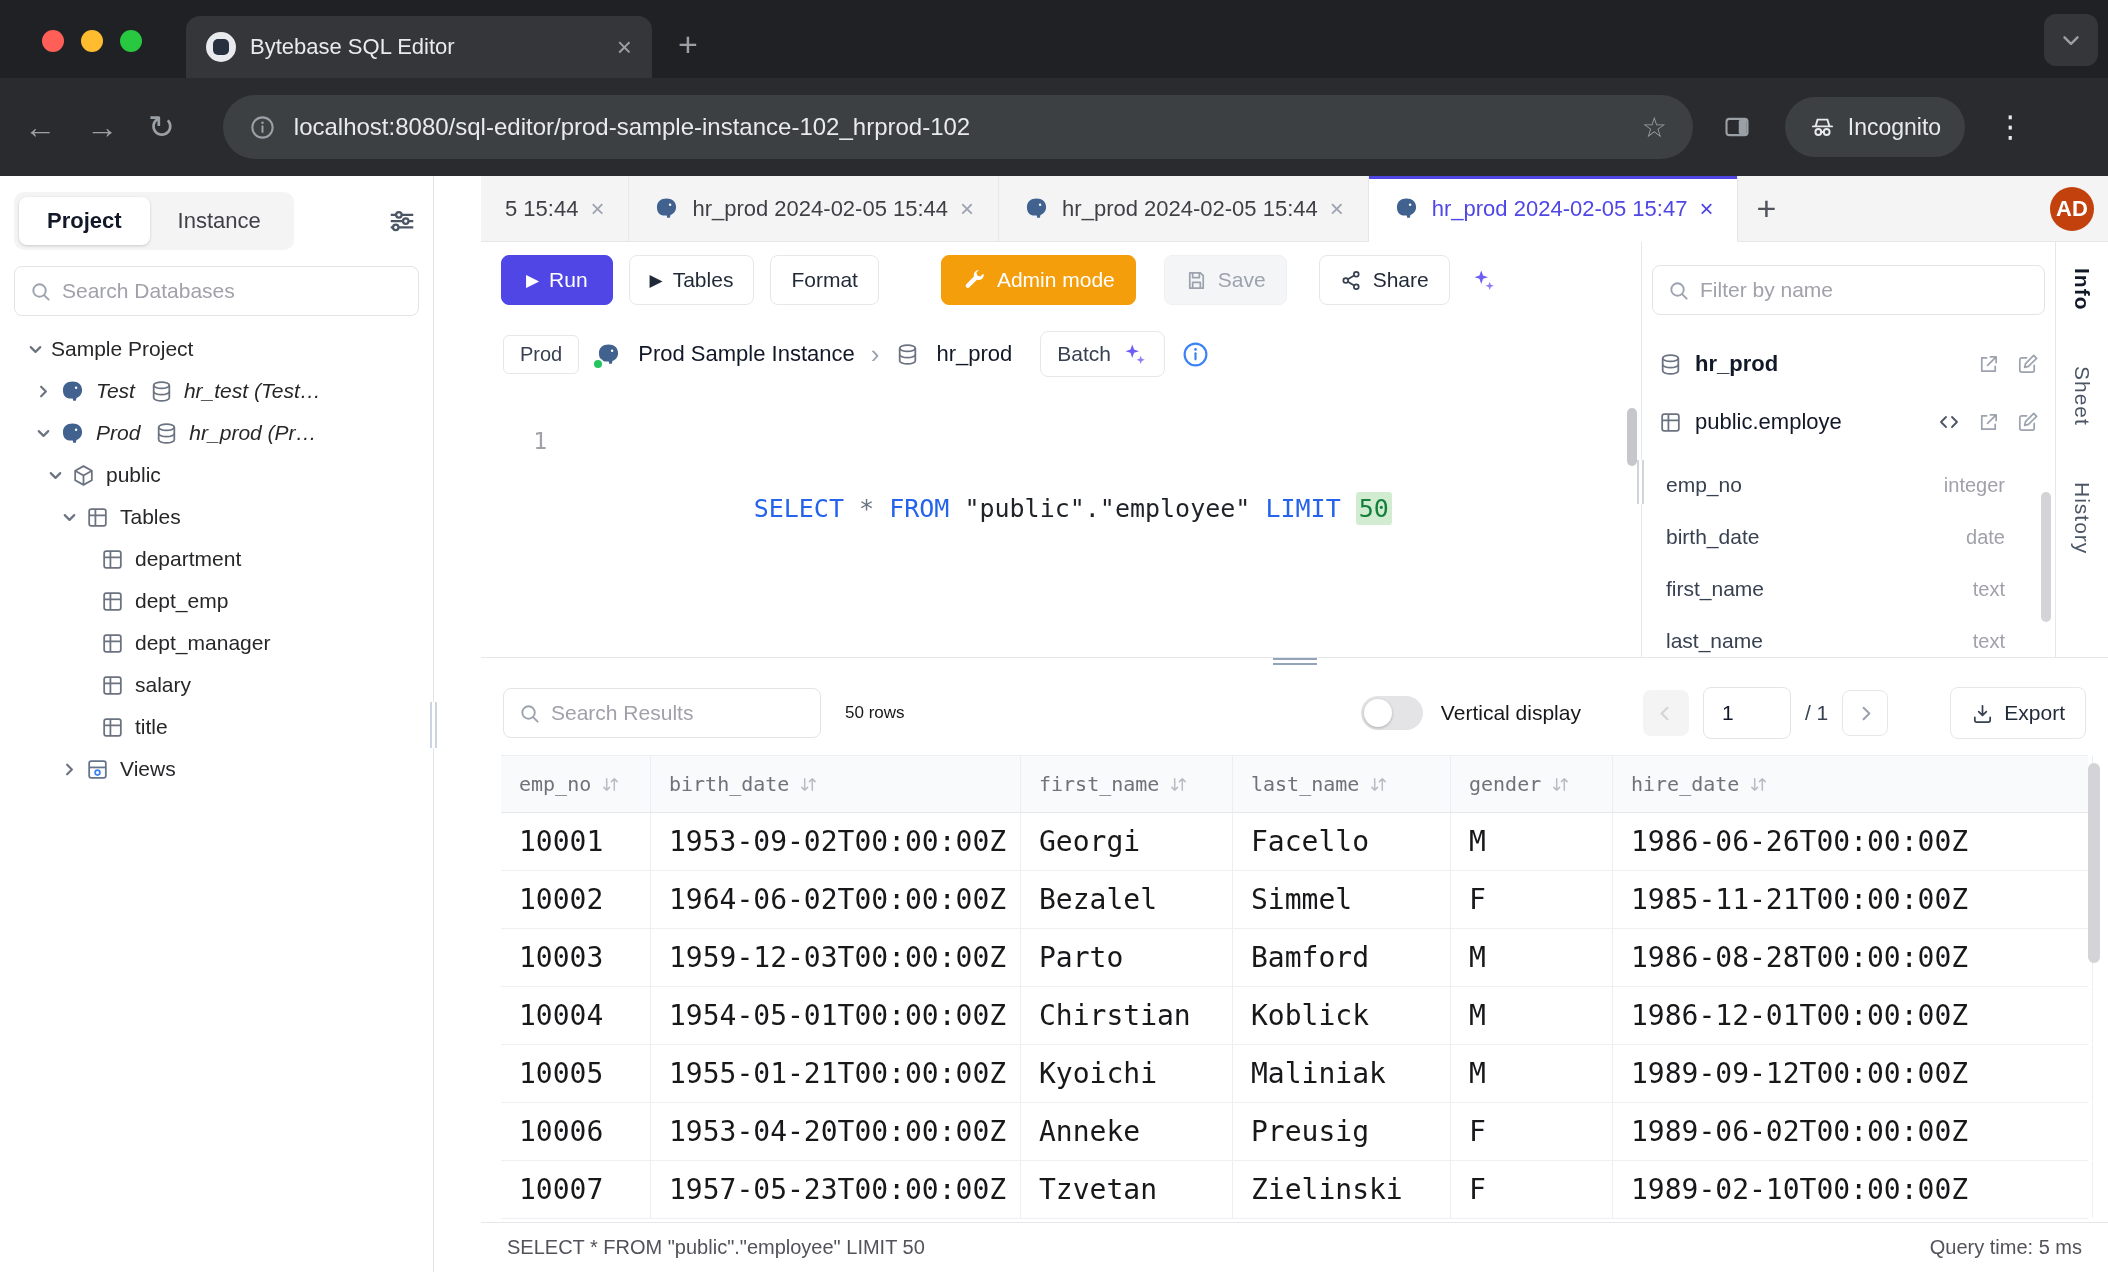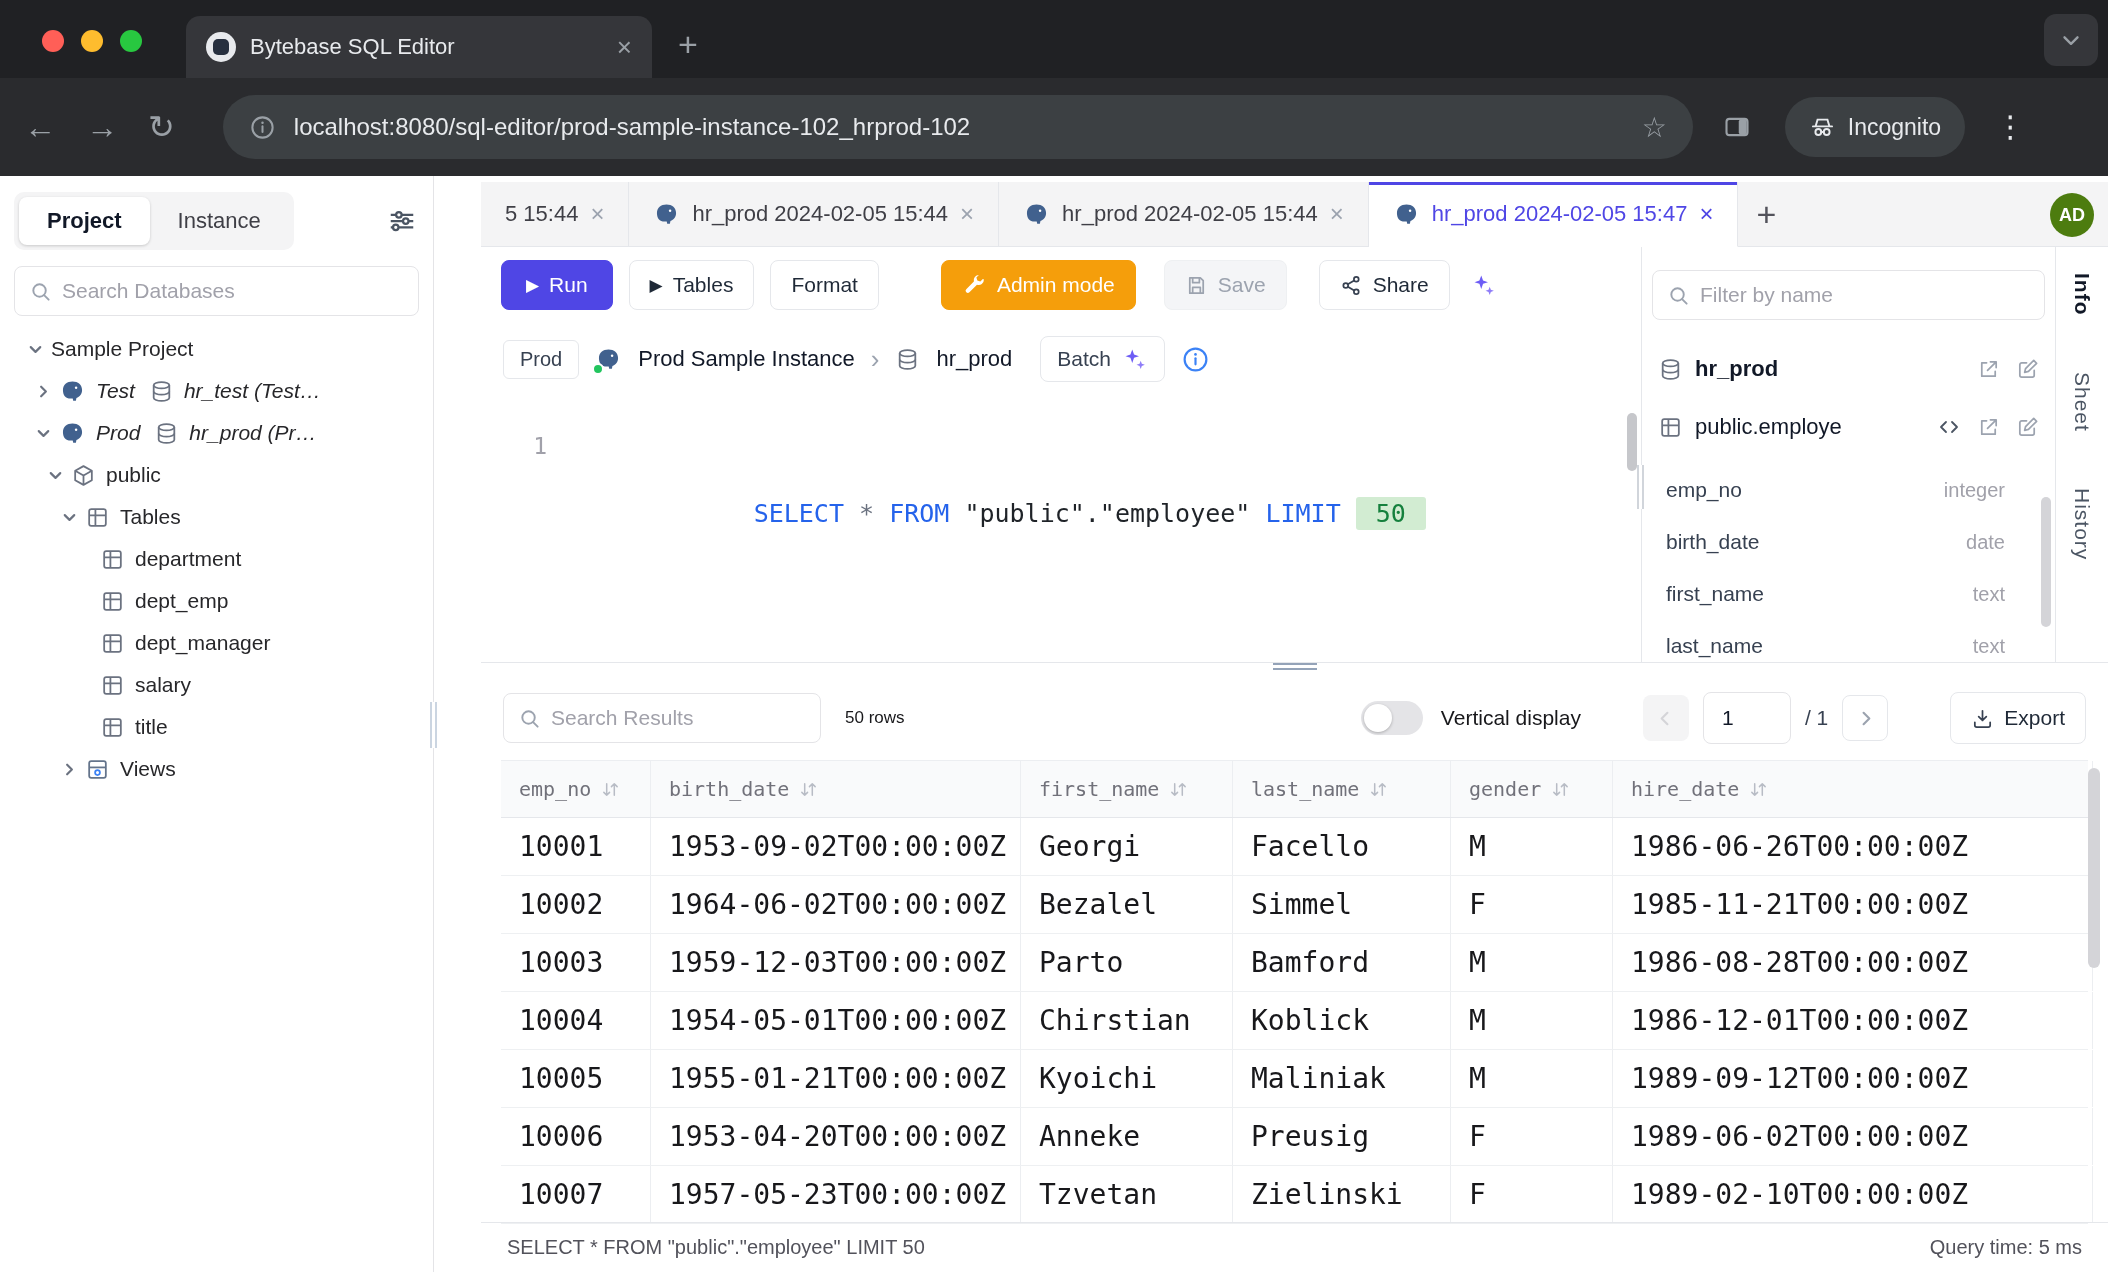--- a/index.html
+++ b/index.html
@@ -43,31 +43,31 @@
   .trow { height: 42px; display: flex; align-items: center; }
   .trow.selected { background: #e8e6fc; }
   .trow .caret { margin-right: 6px; display: flex; }
   .trow .ticon { margin-right: 10px; display: flex; }
   .trow .t2 { margin-left: 14px; }
   .tlabel { white-space: nowrap; }
   .lv0 { padding-left: 26px; } .lv1 { padding-left: 34px; font-style: italic; } .lv2 { padding-left: 46px; }
   .lv3 { padding-left: 60px; } .lv4 { padding-left: 100px; }
   .side-handle { position: absolute; right: -4px; top: 526px; height: 46px; width: 7px; border-left: 2px solid #cbd5e1; border-right: 2px solid #cbd5e1; background: #fff; z-index: 5; }
 
-  .main { flex: 1; display: flex; flex-direction: column; min-width: 0; margin-top: 6px; }
+  .main { flex: 1; display: flex; flex-direction: column; min-width: 0; }
 
   
   .etabs { height: 66px; background: #f4f4f5; border-bottom: 1px solid #e5e7eb; display: flex; align-items: stretch; position: relative; }
   .etab-list { display: flex; }
   .etab { display: flex; align-items: center; gap: 12px; padding: 0 24px; border-right: 1px solid #e5e7eb; font-size: 22px; color: #3f3f46; white-space: nowrap; }
   .etab.active { background: #fff; color: #4f46e5; box-shadow: inset 0 3px 0 #4f46e5; margin-bottom: -1px; border-bottom: 1px solid #fff; }
   .etab .etclose { color: #9ca3af; font-size: 24px; }
   .etab.active .etclose { color: #4f46e5; }
   .etplus { align-self: center; font-size: 34px; color: #52525b; padding: 0 18px; }
-  .avatar { position: absolute; right: 14px; top: 11px; width: 44px; height: 44px; border-radius: 50%; background: #4d7c0f; color: #fff; font-size: 18px; font-weight: 700; display: flex; align-items: center; justify-content: center; }
+  .avatar { position: absolute; right: 14px; top: 11px; width: 44px; height: 44px; border-radius: 50%; background: #c2410c; color: #fff; font-size: 22px; font-weight: 700; display: flex; align-items: center; justify-content: center; }
 
   .workzone { height: 415px; display: flex; }
   .editor-col { flex: 1; display: flex; flex-direction: column; min-width: 0; position: relative; }
 
   
   .toolbar { height: 76px; display: flex; align-items: center; gap: 16px; padding: 0 20px; }
   .btn { display: inline-flex; align-items: center; gap: 10px; height: 50px; padding: 0 20px; border: 1px solid #e5e7eb; background: #fff; color: #1f2937; border-radius: 8px; font-size: 21px; }
   .btn .tri { font-size: 17px; line-height: 1; }
   .btn.run { background: #4f46e5; border-color: #4f46e5; color: #fff; padding: 0 24px; }
   .btn.admin { background: #f59e0b; border-color: #f59e0b; color: #fff; margin-left: 46px; }
@@ -83,21 +83,21 @@
   .crumb-strong { font-size: 22px; color: #111827; font-weight: 500; }
   .sep { color: #9ca3af; font-size: 26px; }
   .batch { display: inline-flex; align-items: center; gap: 10px; border: 1px solid #e5e7eb; background: #fff; border-radius: 8px; height: 46px; padding: 0 16px; font-size: 21px; color: #374151; margin-left: 12px; }
 
   
   .editor { flex: 1; position: relative; font-family: "DejaVu Sans Mono", monospace; }
   .codewrap { display: flex; padding-top: 34px; }
   .lnum { margin-left: 30px; width: 36px; text-align: right; color: #a1a1aa; font-size: 23px; line-height: 34px; flex: none; }
   .code { margin-left: 26px; white-space: pre; font-size: 25px; line-height: 34px; }
   .tok.kw { color: #2563eb; } .tok.op { color: #6b7280; } .tok.str { color: #1f2328; } .tok.pl { color: #1f2328; }
-  .tok.num { color: #15803d; background: #d2ecd2; border-radius: 3px; padding: 2px 20px; }
+  .tok.num { color: #15803d; background: #d2ecd2; border-radius: 3px; padding: 2px 3px; }
   .escroll { position: absolute; right: 4px; top: 18px; width: 10px; height: 58px; background: #c6c7cb; border-radius: 5px; }
   .vhandle { position: absolute; right: -3px; top: 70px; height: 44px; width: 7px; border-left: 2px solid #d1d5db; border-right: 2px solid #d1d5db; background:#fff; z-index: 4; }
 
   
   .panel { width: 414px; border-left: 1px solid #e5e7eb; position: relative; overflow: hidden; flex: none; }
   .filter { margin: 23px 10px 0 10px; height: 50px; border: 1px solid #e4e4e7; border-radius: 8px; display: flex; align-items: center; gap: 10px; padding: 0 14px; }
   .filter input { flex: 1; font-size: 21px; color: #111827; }
   .filter input::placeholder { color: #a1a1aa; }
   .prow { display: flex; align-items: center; gap: 12px; padding: 0 16px; height: 58px; }
   .prow.db { margin-top: 20px; }

